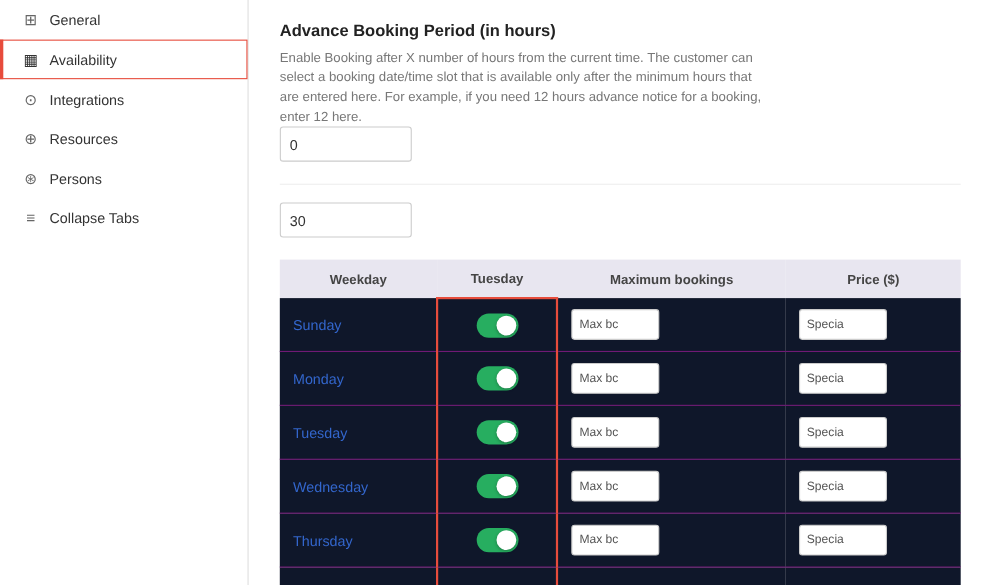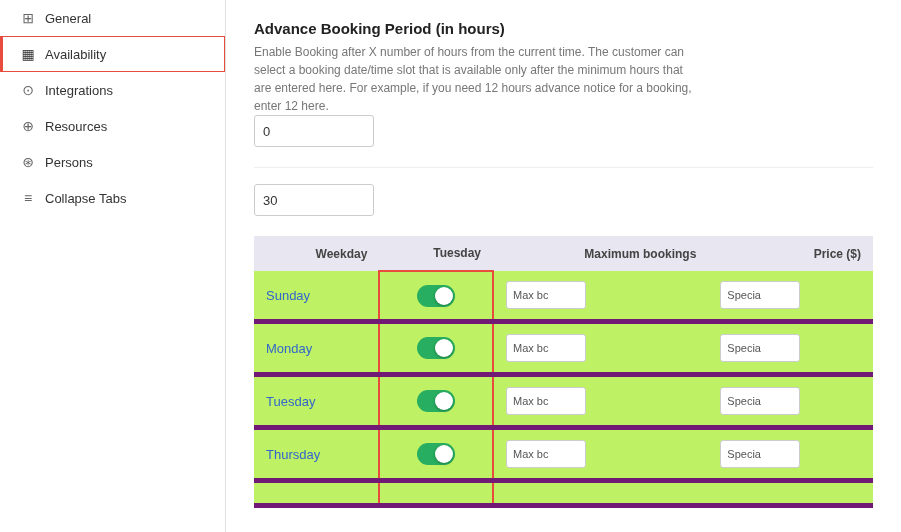--- a/index.html
+++ b/index.html
@@ -86,28 +86,28 @@
     .booking-table {
       width: 100%;
       border-collapse: collapse;
       margin-top: 8px;
     }
     .booking-table thead tr {
       background: #e8e6f0;
     }
     .booking-table thead th {
       padding: 10px 12px;
-      text-align: right;
+      text-align: center;
       font-size: 12px;
       font-weight: 600;
       color: #444;
     }
     .booking-table tbody tr {
-      border-bottom: 5px solid #701a75;
-      background: #bef264;
+      border-bottom: 1px solid #701a75;
+      background: #0f172a;
     }
     .booking-table tbody td {
       padding: 10px 12px;
       vertical-align: middle;
     }
     .day-name {
       color: #3366cc;
       font-size: 13px;
     }
 
@@ -263,20 +263,37 @@
         </div>
       </td>
       <td>
         <input class="table-input" type="text" value="Max bc" style="">
       </td>
       <td>
         <input class="table-input" type="text" value="Specia" style="">
       </td>
     </tr>
         <tr>
+      <td><span class="day-name">Wednesday</span></td>
+      <td style="border-left: 2px solid #e74c3c; border-right: 2px solid #e74c3c;  ">
+        <div class="toggle-wrap">
+          <label class="toggle">
+
+            <span class="toggle-slider"></span>
+          </label>
+        </div>
+      </td>
+      <td>
+        <input class="table-input" type="text" value="Max bc" style="">
+      </td>
+      <td>
+        <input class="table-input" type="text" value="Specia" style="">
+      </td>
+    </tr>
+        <tr>
       <td><span class="day-name">Thursday</span></td>
       <td style="border-left: 2px solid #e74c3c; border-right: 2px solid #e74c3c;  ">
         <div class="toggle-wrap">
           <label class="toggle">
 
             <span class="toggle-slider"></span>
           </label>
         </div>
       </td>
       <td>

